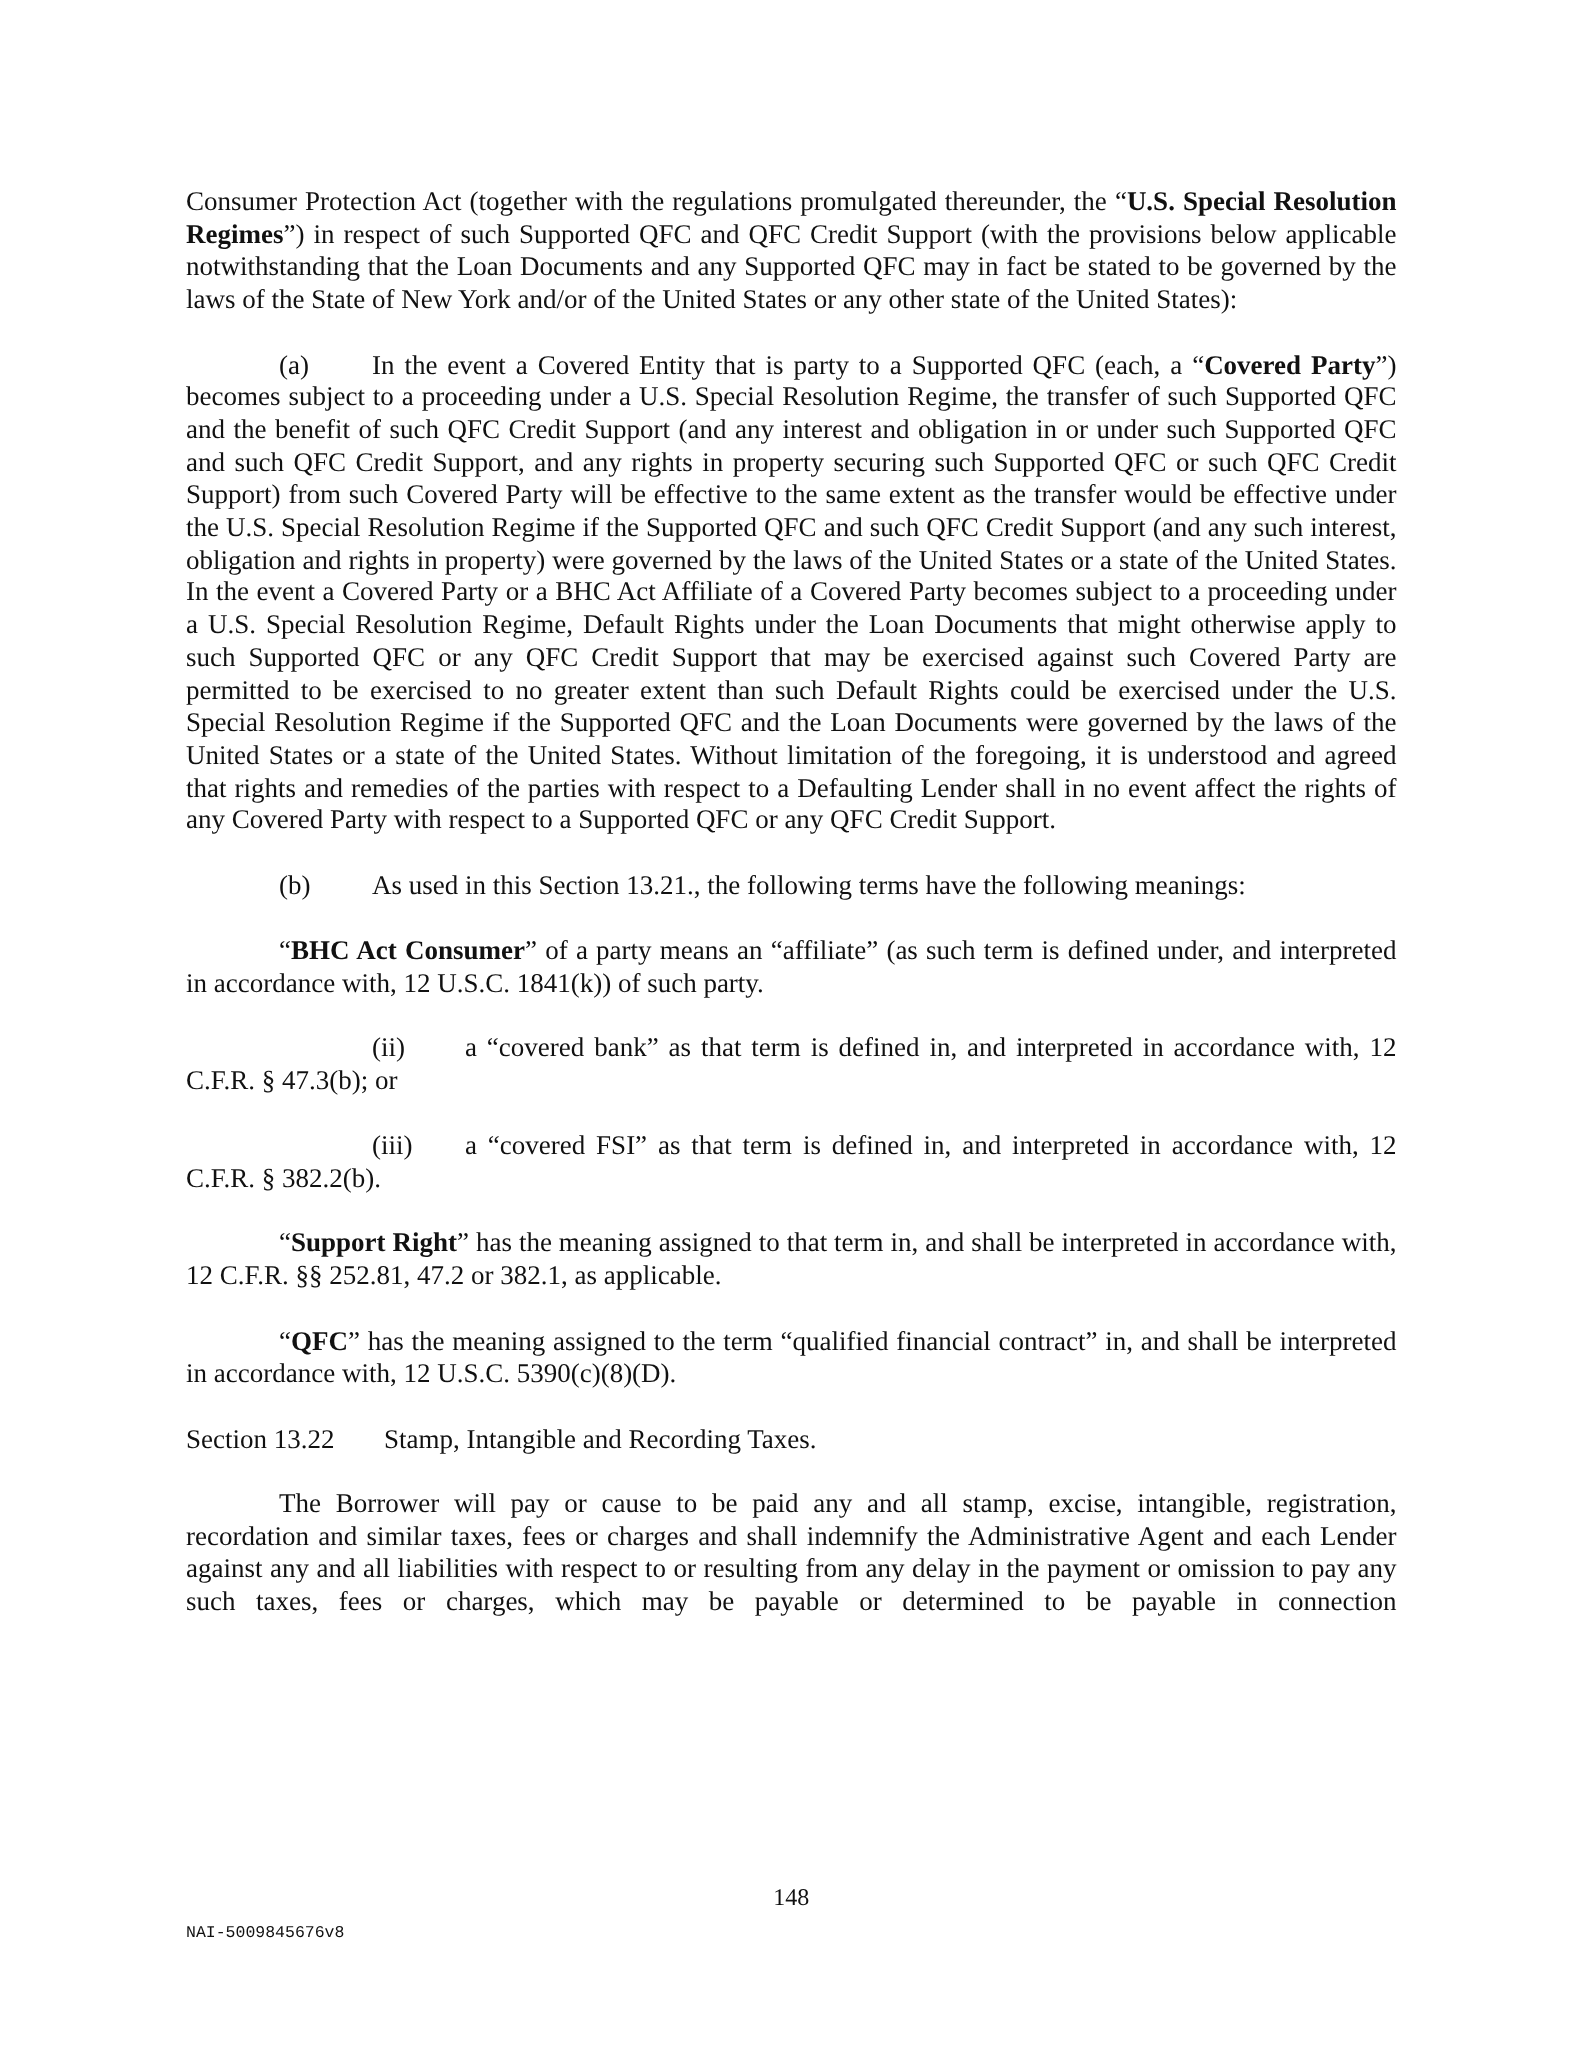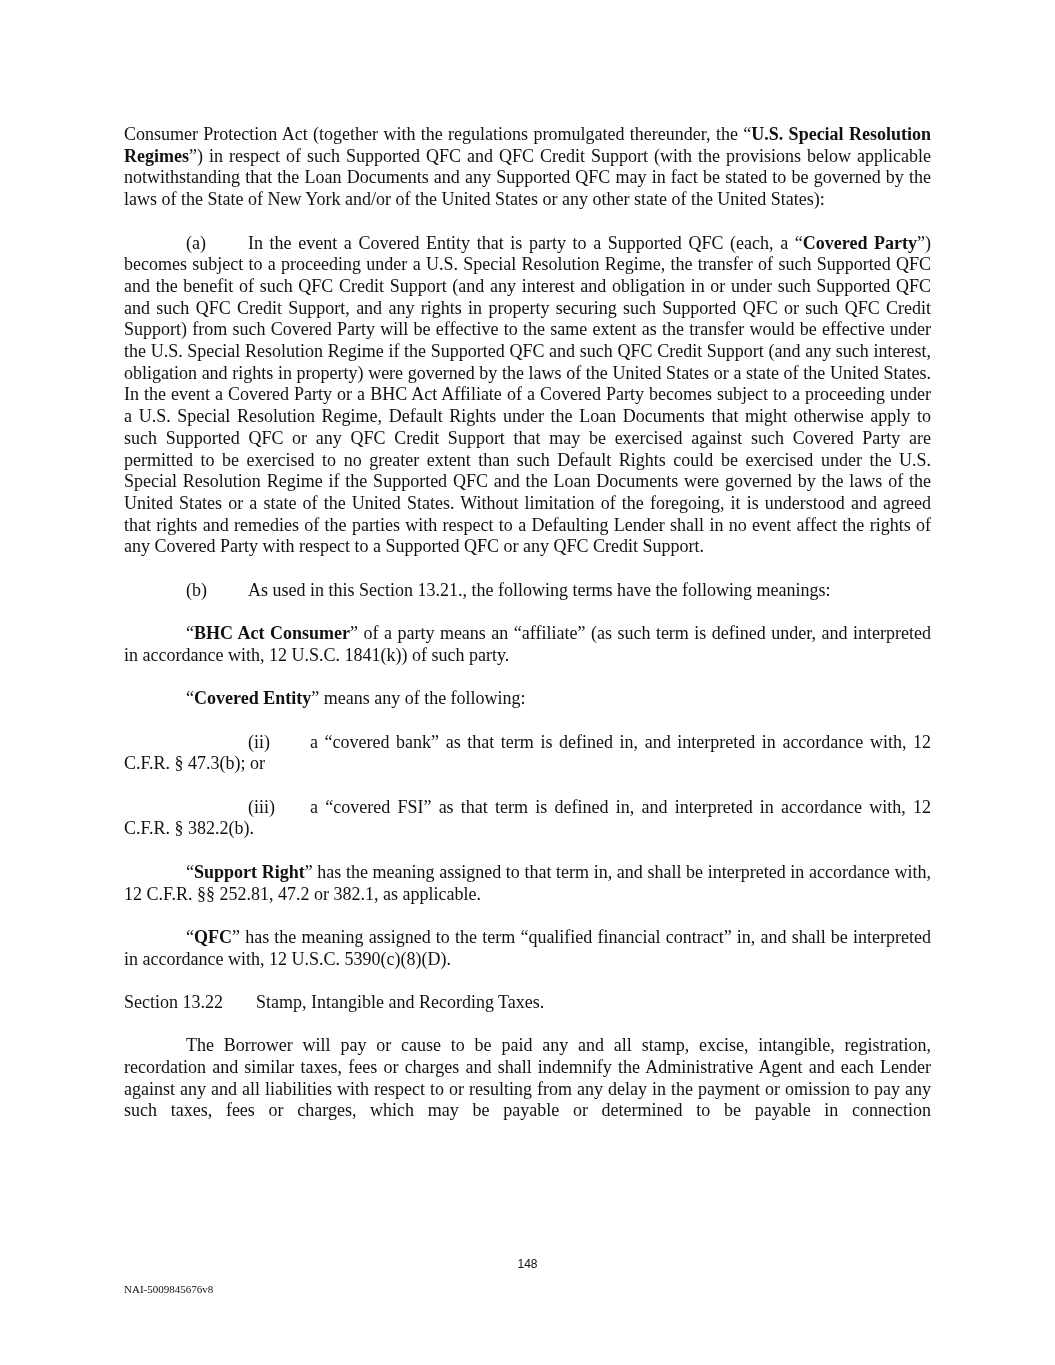--- a/index.html
+++ b/index.html
@@ -48,45 +48,44 @@
     .heading .sec-num {
       display: inline-block;
       width: 132px;
     }
     .page-number {
       position: absolute;
       left: 0;
       width: 1055px;
       top: 1257px;
       text-align: center;
-      font-size: 12px;
-      font-family: Liberation Sans, sans-serif;
+      font-size: 16px;
+      font-family: Liberation Serif, serif;
     }
     .doc-id {
       position: absolute;
       left: 124px;
       top: 1283px;
       font-size: 11px;
-      font-family: Liberation Serif, serif;
+      font-family: Liberation Mono, monospace;
     }
   </style>
 </head>
 <body>
 
 <div class="page">
 
   <p class="para"><span>Consumer Protection Act (together with the regulations promulgated thereunder, the “</span><b>U.S. Special Resolution Regimes</b><span>”) in respect of such Supported QFC and QFC Credit Support (with the provisions below applicable notwithstanding that the Loan Documents and any Supported QFC may in fact be stated to be governed by the laws of the State of New York and/or of the United States or any other state of the United States):</span></p>
 
   <p class="para indent"><span class="label">(a)</span><span>In the event a Covered Entity that is party to a Supported QFC (each, a “</span><b>Covered Party</b><span>”) becomes subject to a proceeding under a U.S. Special Resolution Regime, the transfer of such Supported QFC and the benefit of such QFC Credit Support (and any interest and obligation in or under such Supported QFC and such QFC Credit Support, and any rights in property securing such Supported QFC or such QFC Credit Support) from such Covered Party will be effective to the same extent as the transfer would be effective under the U.S. Special Resolution Regime if the Supported QFC and such QFC Credit Support (and any such interest, obligation and rights in property) were governed by the laws of the United States or a state of the United States. In the event a Covered Party or a BHC Act Affiliate of a Covered Party becomes subject to a proceeding under a U.S. Special Resolution Regime, Default Rights under the Loan Documents that might otherwise apply to such Supported QFC or any QFC Credit Support that may be exercised against such Covered Party are permitted to be exercised to no greater extent than such Default Rights could be exercised under the U.S. Special Resolution Regime if the Supported QFC and the Loan Documents were governed by the laws of the United States or a state of the United States. Without limitation of the foregoing, it is understood and agreed that rights and remedies of the parties with respect to a Defaulting Lender shall in no event affect the rights of any Covered Party with respect to a Supported QFC or any QFC Credit Support.</span></p>
 
   <p class="para indent"><span class="label">(b)</span><span>As used in this Section 13.21., the following terms have the following meanings:</span></p>
 
   <p class="para indent"><span>“</span><b>BHC Act Consumer</b><span>” of a party means an “affiliate” (as such term is defined under, and interpreted in accordance with, 12 U.S.C. 1841(k)) of such party.</span></p>
 
-  <p class="para indent"><span>“</span><b>Covered Entity</b><span>” means any of the following:</span></p>
 
 
   <p class="para indent2"><span class="label-sub">(ii)</span><span>a “covered bank” as that term is defined in, and interpreted in accordance with, 12 C.F.R. § 47.3(b); or</span></p>
 
   <p class="para indent2"><span class="label-sub">(iii)</span><span>a “covered FSI” as that term is defined in, and interpreted in accordance with, 12 C.F.R. § 382.2(b).</span></p>
 
   <p class="para indent"><span>“</span><b>Support Right</b><span>” has the meaning assigned to that term in, and shall be interpreted in accordance with, 12 C.F.R. §§ 252.81, 47.2 or 382.1, as applicable.</span></p>
 
   <p class="para indent"><span>“</span><b>QFC</b><span>” has the meaning assigned to the term “qualified financial contract” in, and shall be interpreted in accordance with, 12 U.S.C. 5390(c)(8)(D).</span></p>
 

